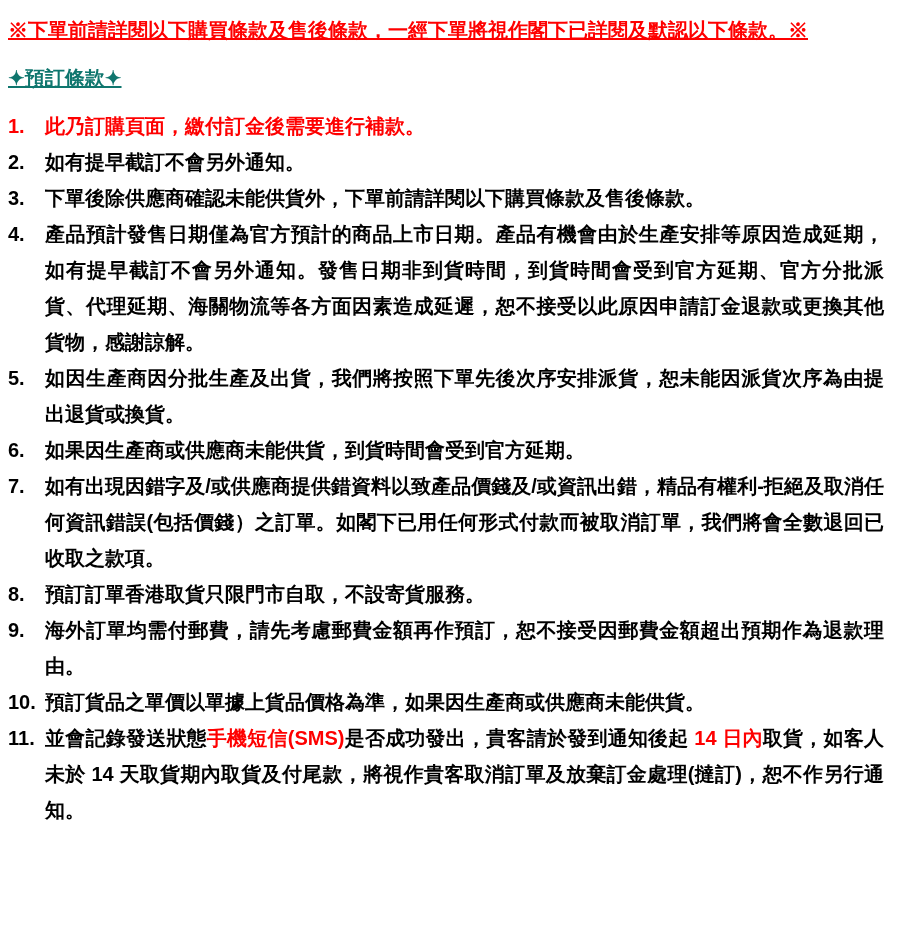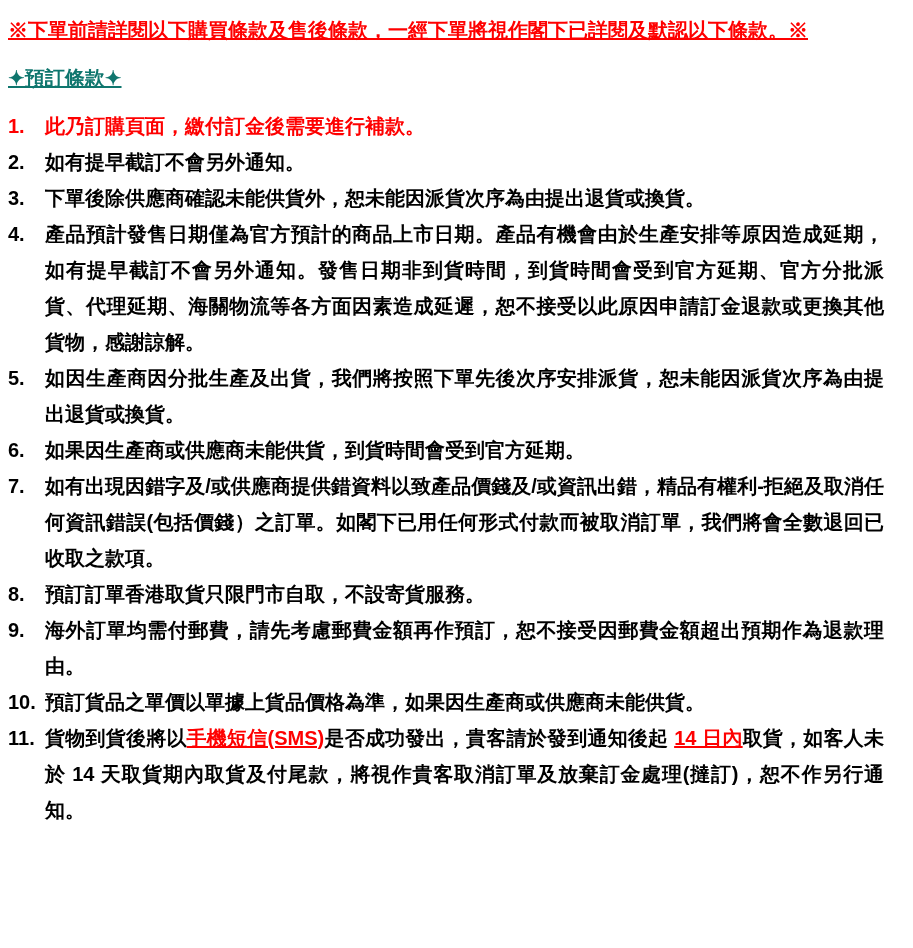--- a/index.html
+++ b/index.html
@@ -37,21 +37,20 @@
   }
   .term-body {
     flex: 1;
     text-align: justify;
   }
   .term.red {
     color: #fe0000;
   }
   .seg-red-underline {
     color: #fe0000;
-    text-decoration: underline;
   }
   a.seg-link {
     color: #0000e6;
     text-decoration: underline;
     cursor: pointer;
     font-weight: bold;
   }
 </style>
 </head>
 <body>
@@ -63,21 +62,21 @@
       <div class="term red">
         <span class="term-number">1.</span>
         <span class="term-body"><span class="seg-plain">此乃訂購頁面，繳付訂金後需要進行補款。</span></span>
       </div>
       <div class="term">
         <span class="term-number">2.</span>
         <span class="term-body"><span class="seg-plain">如有提早截訂不會另外通知。</span></span>
       </div>
       <div class="term">
         <span class="term-number">3.</span>
-        <span class="term-body"><span class="seg-plain">下單後除供應商確認未能供貨外，恕未能因派貨次序為由提出退貨或換貨。</span></span>
+        <span class="term-body"><span class="seg-plain">下單後除供應商確認未能供貨外，下單前請詳閱以下購買條款及售後條款。</span></span>
       </div>
       <div class="term">
         <span class="term-number">4.</span>
         <span class="term-body"><span class="seg-plain">產品預計發售日期僅為官方預計的商品上市日期。產品有機會由於生產安排等原因造成延期，如有提早截訂不會另外通知。發售日期非到貨時間，到貨時間會受到官方延期、官方分批派貨、代理延期、海關物流等各方面因素造成延遲，恕不接受以此原因申請訂金退款或更換其他貨物，感謝諒解。</span></span>
       </div>
       <div class="term">
         <span class="term-number">5.</span>
         <span class="term-body"><span class="seg-plain">如因生產商因分批生產及出貨，我們將按照下單先後次序安排派貨，恕未能因派貨次序為由提出退貨或換貨。</span></span>
       </div>
       <div class="term">
@@ -95,16 +94,16 @@
       <div class="term">
         <span class="term-number">9.</span>
         <span class="term-body"><span class="seg-plain">海外訂單均需付郵費，請先考慮郵費金額再作預訂，恕不接受因郵費金額超出預期作為退款理由。</span></span>
       </div>
       <div class="term">
         <span class="term-number">10.</span>
         <span class="term-body"><span class="seg-plain">預訂貨品之單價以單據上貨品價格為準，如果因生產商或供應商未能供貨。</span></span>
       </div>
       <div class="term">
         <span class="term-number">11.</span>
-        <span class="term-body"><span class="seg-plain">貨物到貨後將以</span><span class="seg-red-underline">手機短信(SMS)</span><span class="seg-plain">是否成功發出，貴客請於發到通知後起 </span><span class="seg-red-underline">14 日內</span><span class="seg-plain">取貨，如客人未於 14 天取貨期內取貨及付尾款，將視作貴客取消訂單及放棄訂金處理(撻訂)，恕不作另行通知。</span></span>
+        <span class="term-body"><span class="seg-plain">並會記錄發送狀態</span><span class="seg-red-underline">手機短信(SMS)</span><span class="seg-plain">是否成功發出，貴客請於發到通知後起 </span><span class="seg-red-underline">14 日內</span><span class="seg-plain">取貨，如客人未於 14 天取貨期內取貨及付尾款，將視作貴客取消訂單及放棄訂金處理(撻訂)，恕不作另行通知。</span></span>
       </div>
     </div>
 </div>
 
 </body></html>

